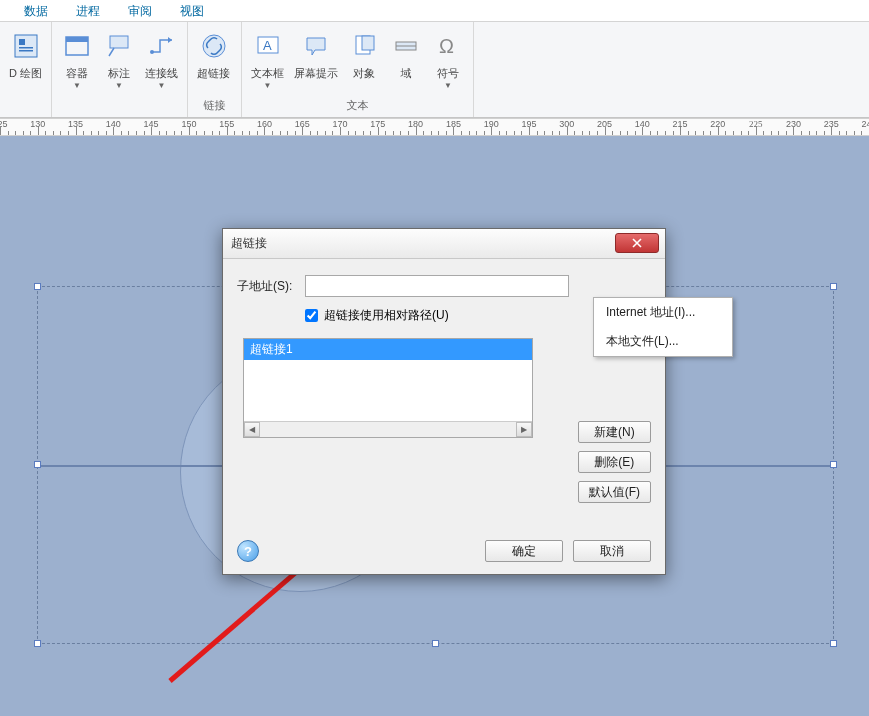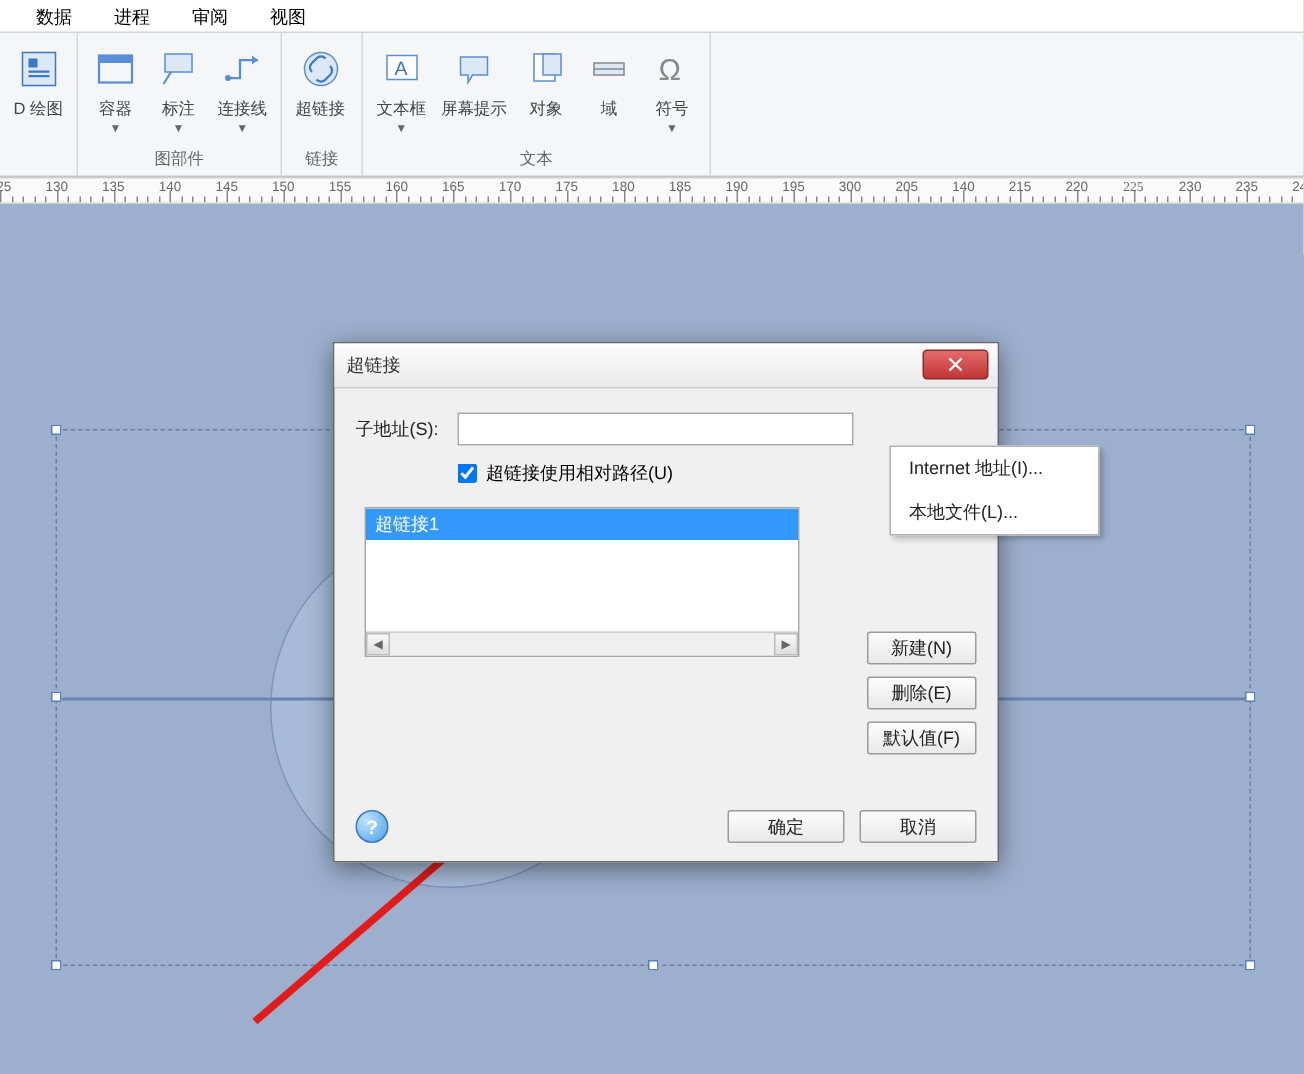--- a/index.html
+++ b/index.html
@@ -16,21 +16,21 @@
     
     .ribbon-tabs {
       height: 22px;
       display: flex;
       padding-left: 10px;
       border-bottom: 1px solid #d4d4d4;
       background: #fff;
     }
     .ribbon-tab {
       padding: 3px 14px;
-      color: #000000;
+      color: #0369a1;
       cursor: default;
     }
 
     
     .ribbon {
       height: 96px;
       background: #f5f6f8;
       border-bottom: 1px solid #c5c5c5;
       display: flex;
     }
@@ -370,21 +370,20 @@
           <svg width="28" height="28">
               <path d="M4 20 L12 20 L12 8 L24 8" fill="none" stroke="#5a8ed6" stroke-width="1.5"></path>
               <circle cx="4" cy="20" r="2" fill="#5a8ed6"></circle>
               <polygon points="24,8 20,5 20,11" fill="#5a8ed6"></polygon>
             </svg>
         </span>
         <span class="ribbon-btn-label">连接线</span>
         <span class="dd">▼</span>
       </div>
     </div>
-    <div class="ribbon-group-label">图部件</div>
   </div>
 
   <div class="ribbon-group" style="min-width:54px">
     <div class="ribbon-group-items">
       <div class="ribbon-btn">
         <span class="ico">
           <svg width="28" height="28">
               <ellipse cx="14" cy="14" rx="11" ry="11" fill="#dce8f6" stroke="#5a8ed6"></ellipse>
               <path d="M8 16 a4 4 0 0 1 0-6 l3-3 a4 4 0 0 1 6 0 M20 12 a4 4 0 0 1 0 6 l-3 3 a4 4 0 0 1-6 0" fill="none" stroke="#3a78c3" stroke-width="1.5"></path>
             </svg>

